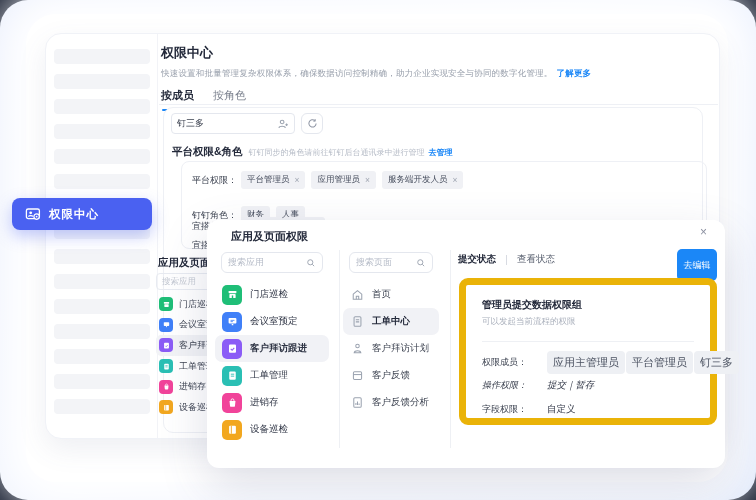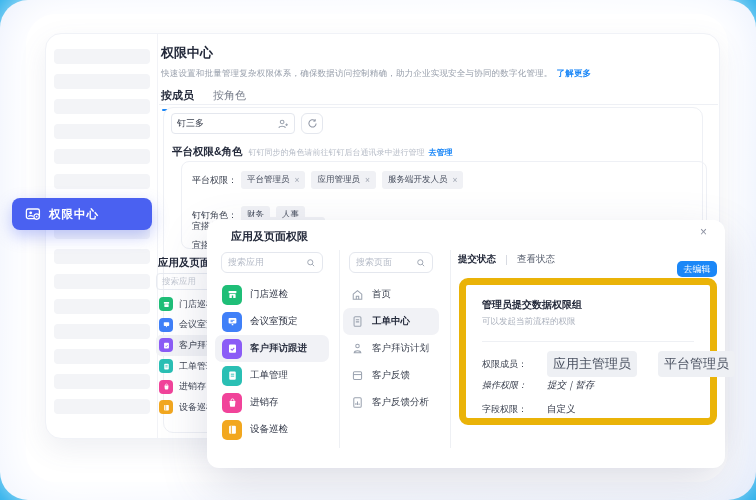--- a/index.html
+++ b/index.html
@@ -1,17 +1,17 @@
 <!DOCTYPE html>
 <html><head>
 <meta charset="utf-8">
 <style>
   html,body{margin:0;padding:0;background:#fff;}
   .stage{position:relative;width:756px;height:500px;overflow:hidden;
-         font-family:"Liberation Sans","DejaVu Sans",sans-serif;background:#0ea5e9;}
+         font-family:"Liberation Sans","DejaVu Sans",sans-serif;background:#0f172a;}
   
   .bg-blue{position:absolute;left:0;top:0;right:0;bottom:0;border-radius:28px;
            background:linear-gradient(135deg,#e9eefc 0%,#f0f4fe 45%,#dde7fc 100%);}
   .bg-glow{position:absolute;left:26px;top:14px;right:28px;bottom:18px;border-radius:30px;
            background:#fff;box-shadow:0 0 44px 28px rgba(255,255,255,.97);}
   
   .main-card{position:absolute;left:45px;top:33px;width:673px;height:404px;background:#fff;
              border:1px solid #f0f2f7;border-radius:16px;
              box-shadow:0 10px 28px rgba(90,100,140,.10);}
   .sidebar{position:absolute;left:0;top:0;bottom:0;width:112px;border-right:1px solid #f2f3f7;
@@ -81,31 +81,31 @@
   .p-row.selected{background:#f1f2f6;}
   .p-row.selected .p-label{font-weight:bold;color:#23293a;}
   .p-ic{width:13px;height:13px;margin:0 8px 0 8px;flex:0 0 auto;}
   .p-label{font-size:9.5px;color:#3c4250;}
   
   .st-tabs{position:absolute;left:251px;top:33px;display:flex;align-items:center;font-size:9.5px;}
   .st-tab{cursor:pointer;}
   .st-tab.active{font-weight:bold;color:#23293a;}
   .st-tab.idle{color:#5a6170;}
   .st-sep{width:1px;height:10px;background:#d8dbe2;margin:0 10px;}
-  .edit-btn{position:absolute;right:8px;top:29px;width:40px;height:16px;border:none;border-radius:5px;background:#1b87f7;
-            color:#fff;font-size:9px;cursor:pointer;font-family:inherit;margin-top:12px;}
+  .edit-btn{position:absolute;right:8px;top:29px;width:40px;height:32px;border:none;border-radius:5px;background:#1b87f7;
+            color:#fff;font-size:9px;cursor:pointer;font-family:inherit;}
   .st-card{position:absolute;left:252px;top:58px;width:258px;height:147px;border:7px solid #eab308;border-radius:9px;box-sizing:border-box;}
   .st-card-title{position:absolute;left:16px;top:13px;font-size:10px;font-weight:bold;color:#23293a;}
   .st-card-sub{position:absolute;left:16px;top:31px;font-size:8.5px;color:#aab0bc;}
   .st-card-div{position:absolute;left:16px;right:16px;top:56px;height:1px;background:#eef0f4;}
   .st-field{position:absolute;left:16px;display:flex;align-items:center;}
   .st-label{width:65px;font-size:9px;color:#3c4250;}
   .st-value{font-size:9.5px;color:#2f3545;}
-  .st-tag{display:inline-block;background:#eef0f4;border-radius:4px;color:#4a5160;font-size:13px;
-          padding:4px 6px;margin-right:21px;white-space:nowrap;}
+  .st-tag{display:inline-block;background:#eef0f4;border-radius:4px;color:#4a5160;font-size:11px;
+          padding:4px 6px;margin-right:1px;white-space:nowrap;}
   svg{display:block;}
 </style>
 </head>
 <body>
 
 <div class="stage">
   <div class="bg-blue"></div>
   <div class="bg-glow"></div>
 
   <div class="main-card">

